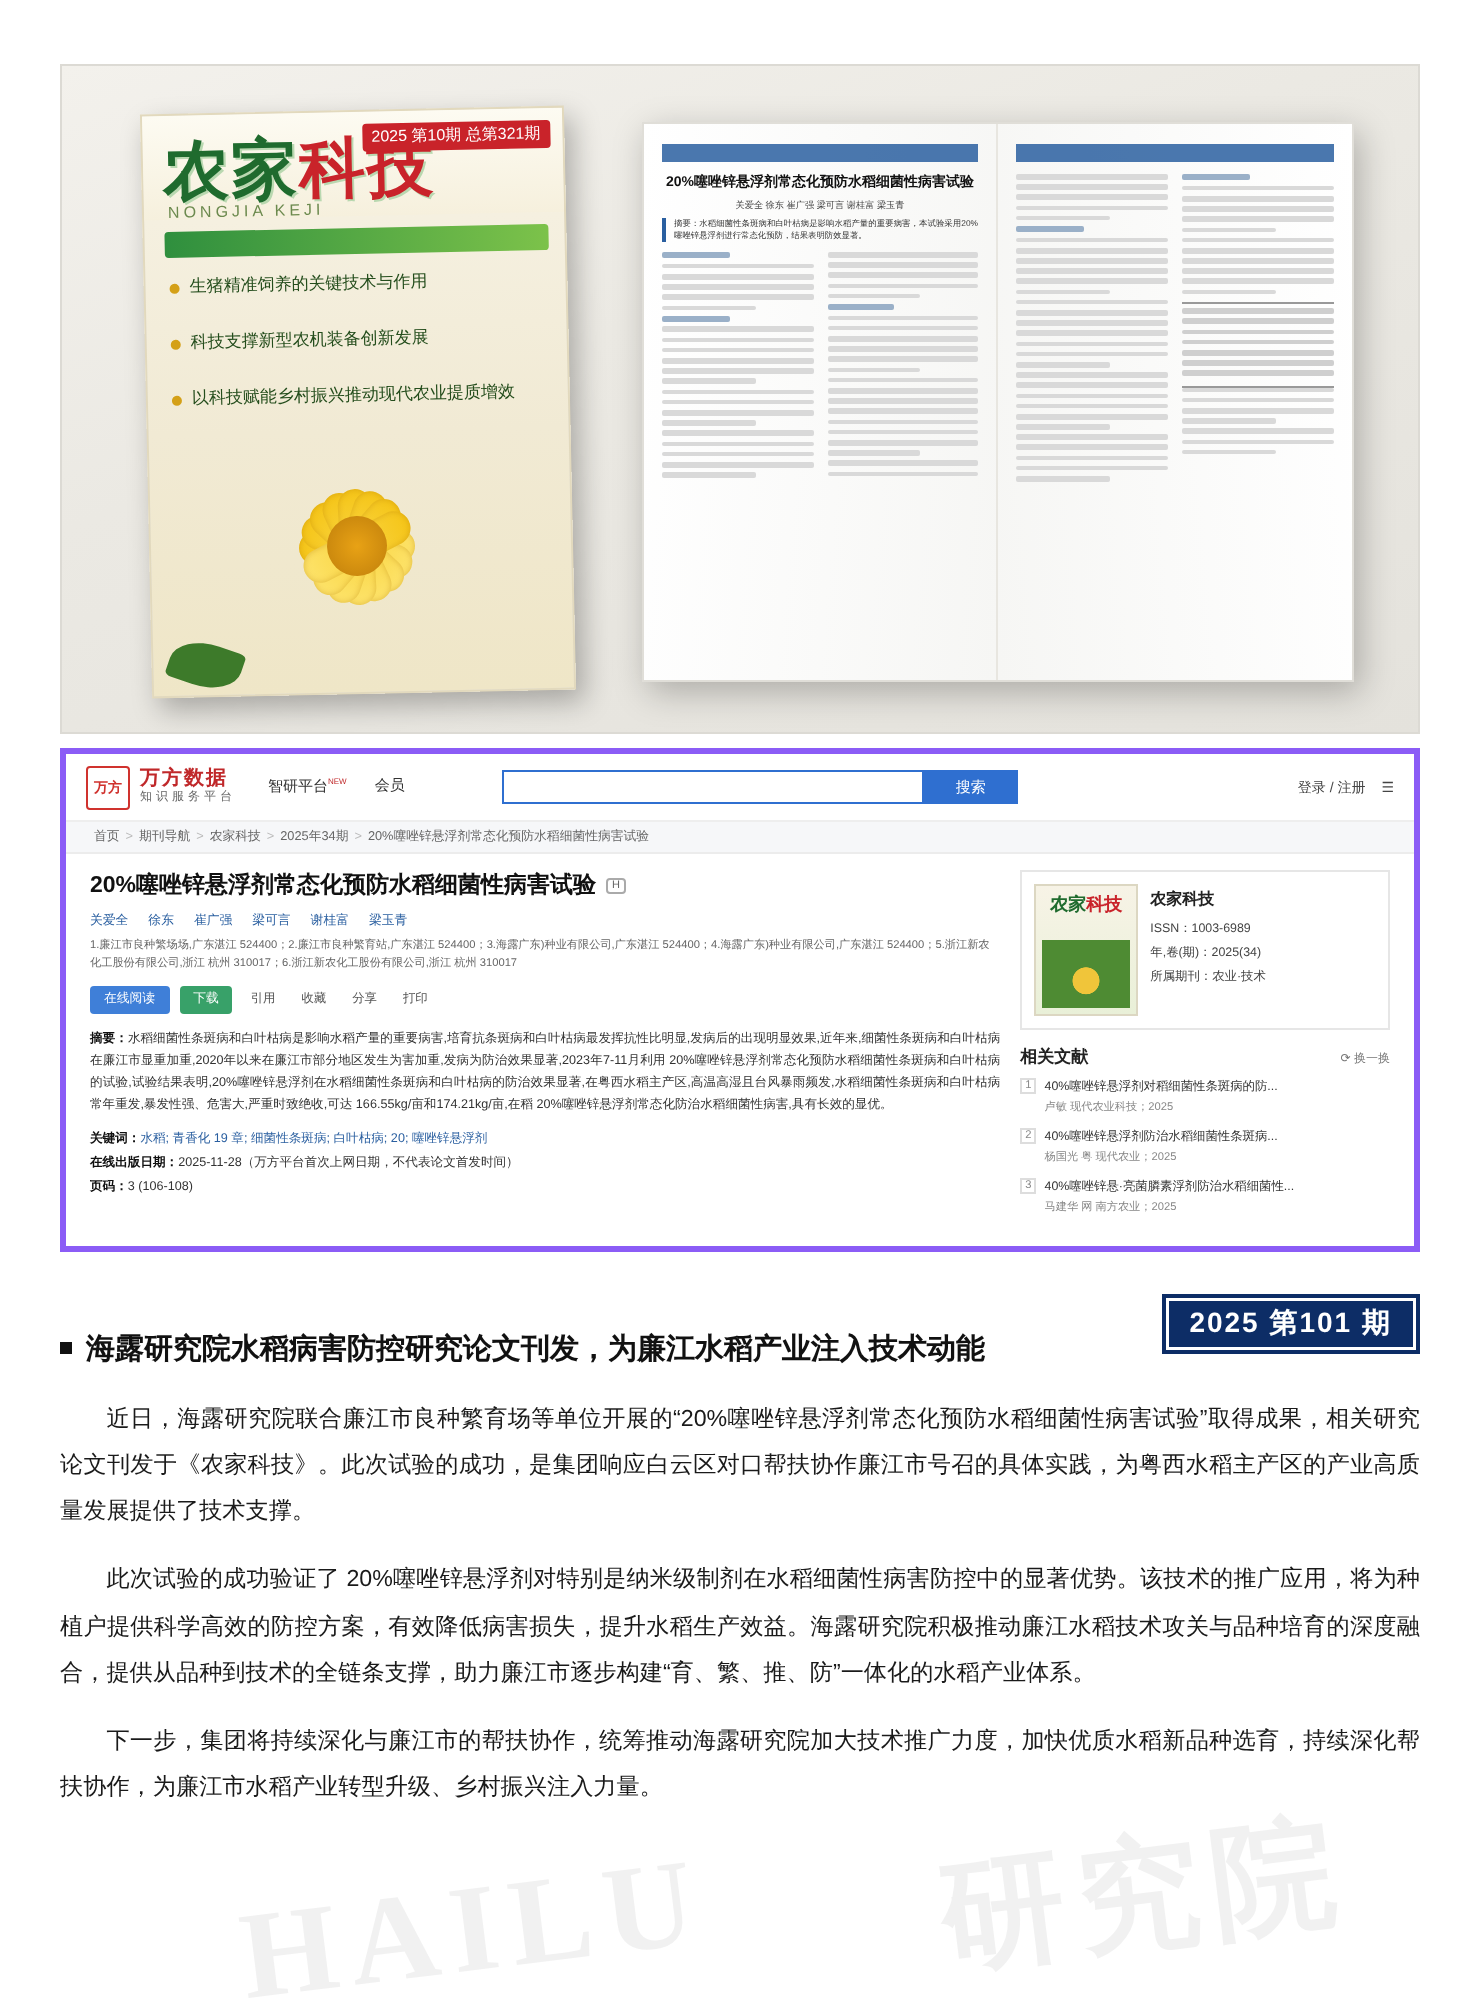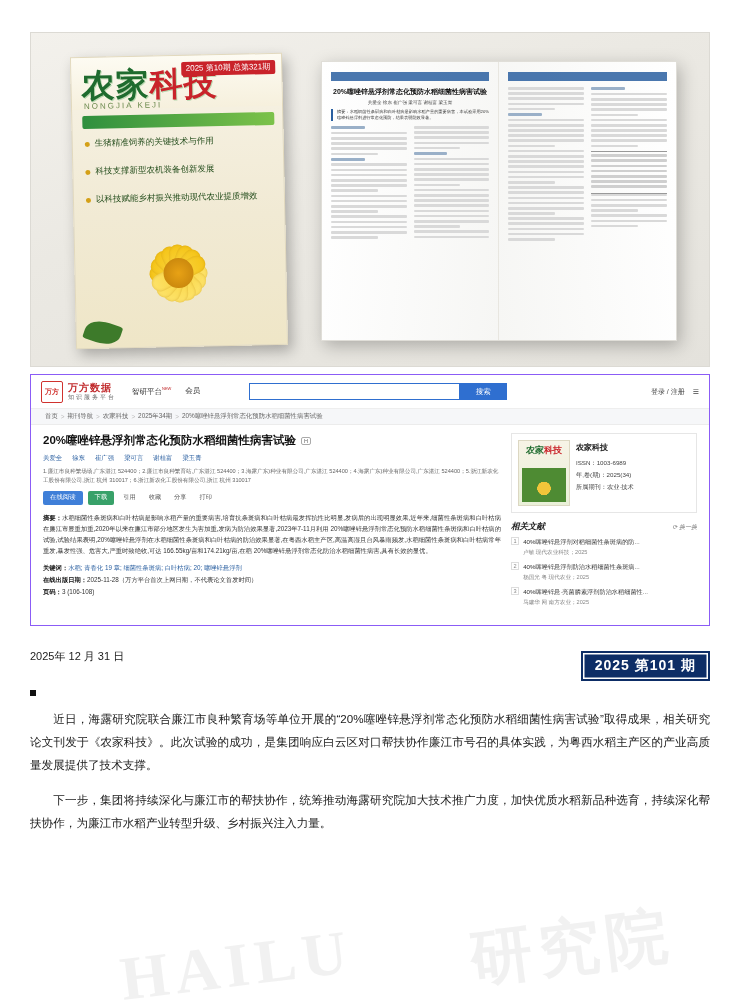--- a/index.html
+++ b/index.html
@@ -161,21 +161,21 @@
     padding: 2px 0;
   }
   .j-table .tline { background: #cfcfcf; }
 
   
   .db-shot {
     position: absolute;
     left: 30px; top: 374px;
     width: 680px; height: 252px;
     background: #fff;
-    border: 1px solid #8b5cf6;
+    border: 3px solid #8b5cf6;
     overflow: hidden;
     font-size: 7px;
     color: #222;
   }
   .db-topbar {
     height: 34px; background: #fff; display: flex; align-items: center;
     padding: 0 10px; border-bottom: 1px solid #eee;
   }
   .db-logo-box {
     width: 22px; height: 22px; border: 1.4px solid #d0322e; color: #d0322e;
@@ -244,21 +244,21 @@
   }
   .side-cover .sc-t .r { color:#c9232a; }
   .side-cover .sc-img {
     position:absolute; left:3px; right:3px; bottom:3px; height:34px;
     background: radial-gradient(circle at 50% 60%, #f0c53a 0 22%, #4e8b33 23% 100%);
   }
   .side-info { font-size: 6.2px; line-height: 1.9; color: #444; }
   .side-info .nm { font-size: 8px; font-weight: bold; color: #222; margin-bottom: 2px;}
   .side-head {
     display: flex; align-items: center; justify-content: space-between;
-    font-size: 8.5px; font-weight: bold; color: #222; margin: 8px 0 4px 0; font-style: italic;
+    font-size: 8.5px; font-weight: bold; color: #222; margin: 8px 0 4px 0;
   }
   .side-head .refresh { font-size: 6px; font-weight: normal; color: #777; }
   .ref-item { display: flex; gap: 4px; margin-bottom: 5px; }
   .ref-num { font-size: 5.6px; color: #888; border:1px solid #ddd; padding:0 1.5px; height:8px;}
   .ref-text { font-size: 6.2px; line-height: 1.6; color: #333; }
   .ref-text .sub { color: #888; font-size: 5.6px; }
 
   
   .doc { position: absolute; left: 30px; top: 645px; width: 680px; }
   .doc-dept {
@@ -546,29 +546,30 @@
         <div class="ref-item">
           <span class="ref-num">3</span>
           <span class="ref-text"><span>40%噻唑锌悬·亮菌膦素浮剂防治水稻细菌性...</span><br><span class="sub">马建华  网 南方农业；2025</span></span>
         </div>
       </div>
     </div>
   </div>
 
   <div class="doc">
     <div style="position:relative">
-      <div class="doc-date">2025年 12 月 31 日</div>
       <div class="issue-badge">2025 第101 期</div>
     </div>
 
     <div class="headline">
       <span class="sq"></span>
+      <span>海露研究院水稻病害防控研究论文刊发，为廉江水稻产业注入技术动能</span>
     </div>
 
     <div class="para">近日，海露研究院联合廉江市良种繁育场等单位开展的“20%噻唑锌悬浮剂常态化预防水稻细菌性病害试验”取得成果，相关研究论文刊发于《农家科技》。此次试验的成功，是集团响应白云区对口帮扶协作廉江市号召的具体实践，为粤西水稻主产区的产业高质量发展提供了技术支撑。</div>
+    <div class="para">此次试验的成功验证了 20%噻唑锌悬浮剂对特别是纳米级制剂在水稻细菌性病害防控中的显著优势。该技术的推广应用，将为种植户提供科学高效的防控方案，有效降低病害损失，提升水稻生产效益。海露研究院积极推动廉江水稻技术攻关与品种培育的深度融合，提供从品种到技术的全链条支撑，助力廉江市逐步构建“育、繁、推、防”一体化的水稻产业体系。</div>
     <div class="para">下一步，集团将持续深化与廉江市的帮扶协作，统筹推动海露研究院加大技术推广力度，加快优质水稻新品种选育，持续深化帮扶协作，为廉江市水稻产业转型升级、乡村振兴注入力量。</div>
   </div>
 
   <div class="watermark">
     <span class="wm1">HAILU</span>
     <span class="wm2">研究院</span>
   </div>
 
 </div>
 

